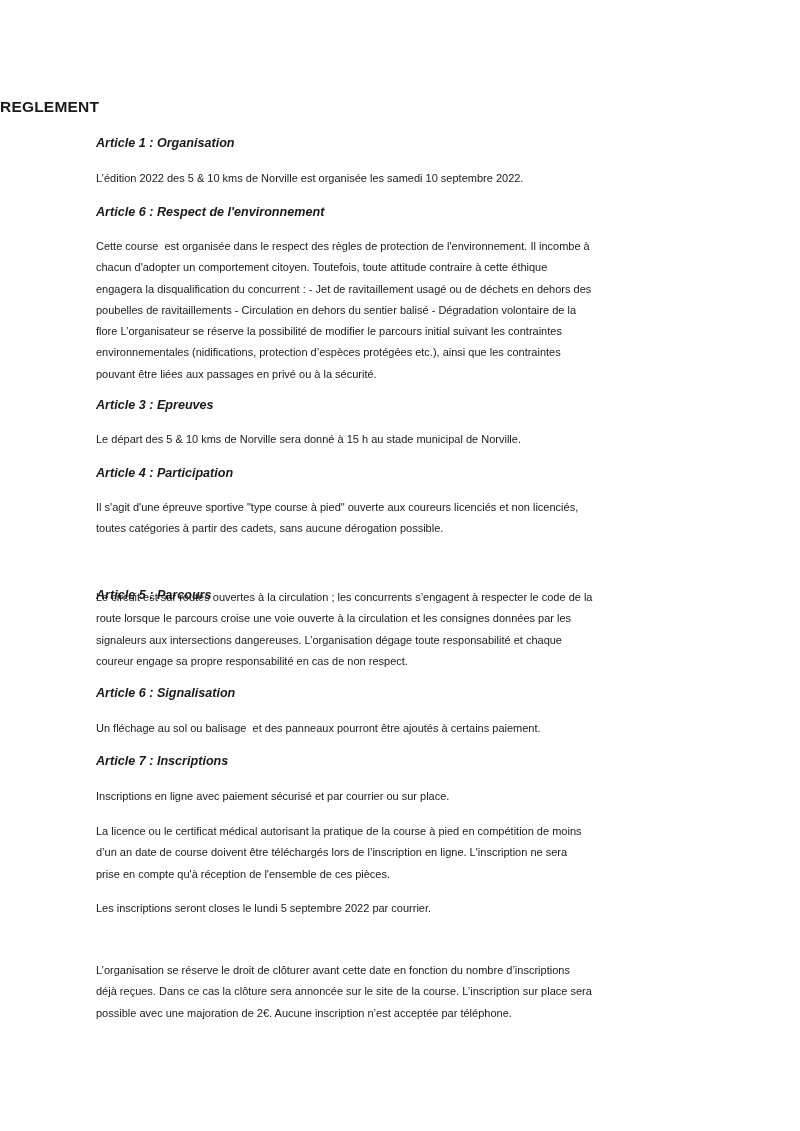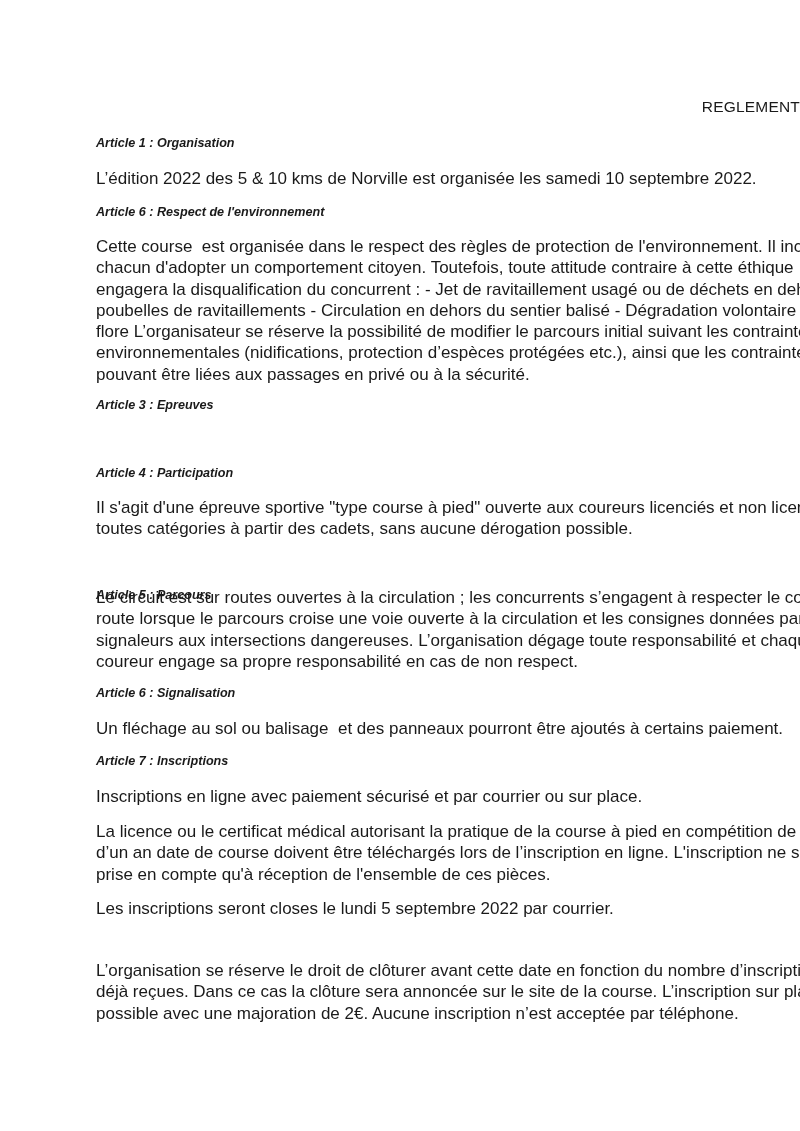--- a/index.html
+++ b/index.html
@@ -1,42 +1,43 @@
 <!DOCTYPE html>
 <html><head>
 <meta charset="utf-8">
 <style>
   html, body { margin: 0; padding: 0; background: #ffffff; }
   body { width: 800px; height: 1131px; position: relative; overflow: hidden;
          font-family: "Liberation Sans", sans-serif; color: #1a1a1a; }
   .page { position: absolute; left: 0; top: 0; width: 800px; height: 1131px; }
-  .title { position: absolute; top: 98px; left: 0; width: 800px; text-align: right;
-           font-weight: normal; font-size: 15.5px; letter-spacing: 0.2px; }
+  .title { position: absolute; top: 98px; left: 0; width: 800px; text-align: left;
+           font-weight: bold; font-size: 15.5px; letter-spacing: 0.2px; }
   .h { position: absolute; left: 96px; font-weight: bold; font-size: 12.6px; white-space: nowrap; font-style: italic; }
-  .p { position: absolute; left: 96px; font-size: 17px; line-height: 21.3px; white-space: pre; }
+  .p { position: absolute; left: 96px; font-size: 11px; line-height: 21.3px; white-space: pre; }
 </style>
 </head>
 <body>
 
 <div class="page">
   <div class="title">REGLEMENT</div>
 
   <div class="h" style="top:136px">Article 1 : Organisation</div>
   <div class="p" style="top:168px">L’édition 2022 des 5 &amp; 10 kms de Norville est organisée les samedi 10 septembre 2022.</div>
 
   <div class="h" style="top:205px">Article 6 : Respect de l'environnement</div>
   <div class="p" style="top:236px">Cette course  est organisée dans le respect des règles de protection de l'environnement. Il incombe à
 chacun d'adopter un comportement citoyen. Toutefois, toute attitude contraire à cette éthique
 engagera la disqualification du concurrent : - Jet de ravitaillement usagé ou de déchets en dehors des
 poubelles de ravitaillements - Circulation en dehors du sentier balisé - Dégradation volontaire de la
 flore L’organisateur se réserve la possibilité de modifier le parcours initial suivant les contraintes
 environnementales (nidifications, protection d’espèces protégées etc.), ainsi que les contraintes
 pouvant être liées aux passages en privé ou à la sécurité.</div>
 
   <div class="h" style="top:398px">Article 3 : Epreuves</div>
+  <div class="p" style="top:429px">Le départ des 5 &amp; 10 kms de Norville sera donné à 15 h au stade municipal de Norville.</div>
 
   <div class="h" style="top:466px">Article 4 : Participation</div>
   <div class="p" style="top:497px">Il s'agit d'une épreuve sportive "type course à pied" ouverte aux coureurs licenciés et non licenciés,
 toutes catégories à partir des cadets, sans aucune dérogation possible.</div>
 
   <div class="h" style="top:588px">Article 5 : Parcours</div>
   <div class="p" style="top:587px">Le circuit est sur routes ouvertes à la circulation ; les concurrents s’engagent à respecter le code de la
 route lorsque le parcours croise une voie ouverte à la circulation et les consignes données par les
 signaleurs aux intersections dangereuses. L’organisation dégage toute responsabilité et chaque
 coureur engage sa propre responsabilité en cas de non respect.</div>

